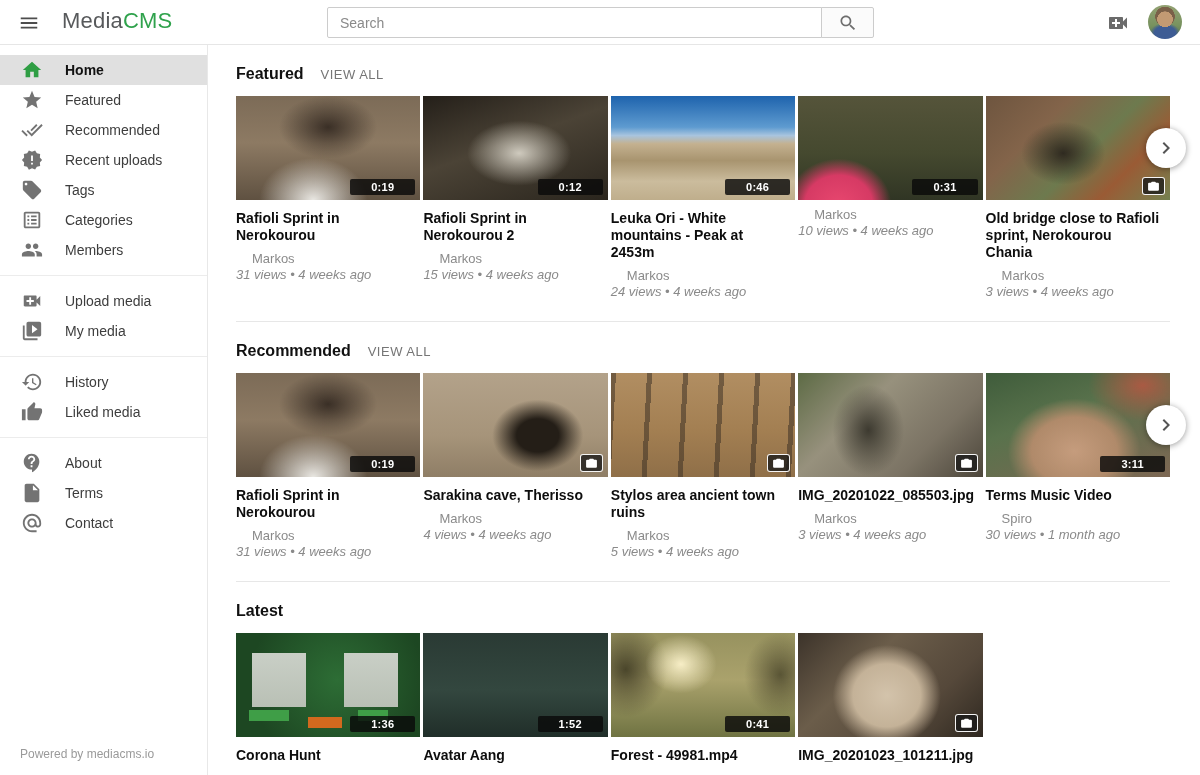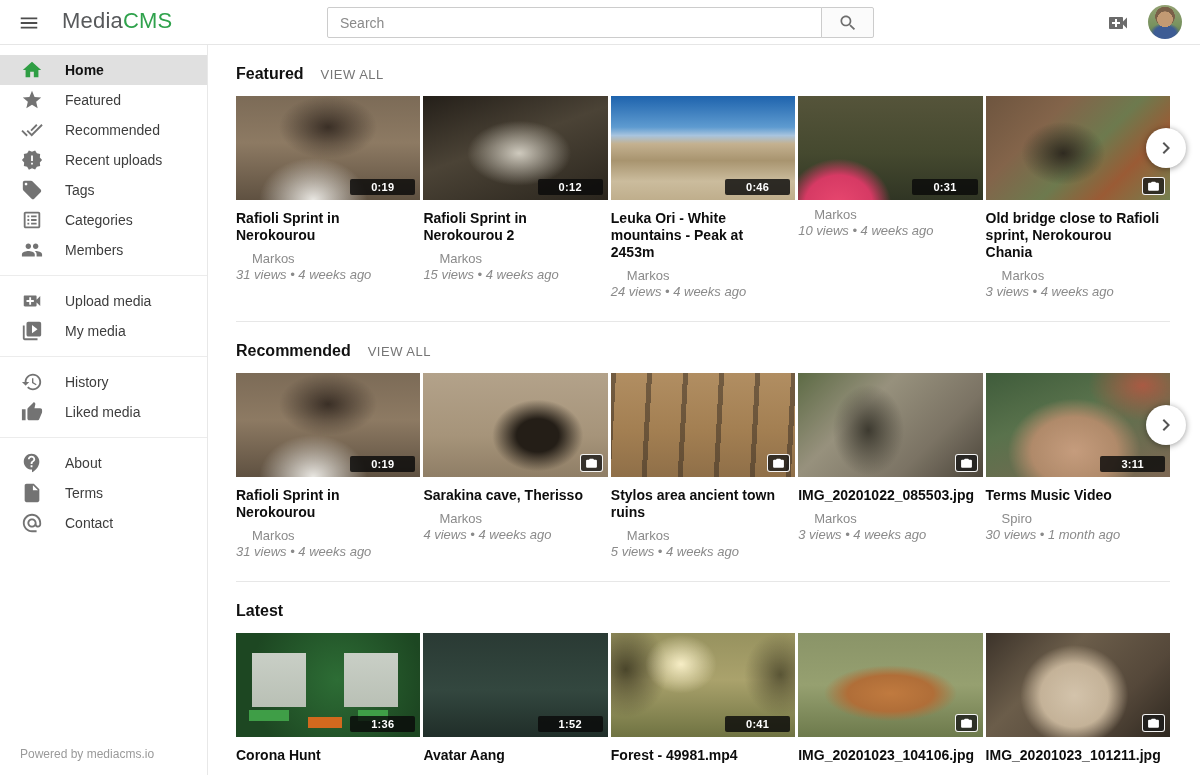--- a/index.html
+++ b/index.html
@@ -395,31 +395,20 @@
 
     </div>
     <div class="card">
       <div class="thumb" style="background-image: radial-gradient(ellipse 55px 45px at 38% 30%, #f7eec6 0%, rgba(247,238,198,0) 65%), radial-gradient(ellipse 70px 80px at 8% 35%, rgba(58,54,32,0.85) 0%, rgba(58,54,32,0) 60%), radial-gradient(ellipse 60px 70px at 92% 40%, rgba(70,66,40,0.8) 0%, rgba(70,66,40,0) 60%), linear-gradient(180deg, #97925f 0%, #aaa26c 45%, #6f7342 100%);">
         <span class="dur">0:41</span>
       </div>
       <div class="card-title">Forest - 49981.mp4</div>
 
     </div>
     <div class="card">
-      <div class="thumb" style="background-image: radial-gradient(ellipse 95px 40px at 50% 58%, #c07a3f 0%, #b06e38 45%, rgba(176,110,56,0) 70%), linear-gradient(180deg, #8a9468 0%, #96a070 50%, #6d7a4c 100%);">
-        <span class="photo-badge">
-            <svg width="13" height="13" viewBox="0 0 24 24" fill="currentColor">
-              <path d="M12 15.2a3.2 3.2 0 1 0 0-6.4 3.2 3.2 0 0 0 0 6.4zM9 3L7.17 5H4a2 2 0 0 0-2 2v11a2 2 0 0 0 2 2h16a2 2 0 0 0 2-2V7a2 2 0 0 0-2-2h-3.17L15 3H9z"></path>
-            </svg>
-          </span>
-      </div>
-      <div class="card-title">IMG_20201023_104106.jpg</div>
-
-    </div>
-    <div class="card">
       <div class="thumb" style="background-image: radial-gradient(ellipse 75px 70px at 48% 60%, #d3c3ab 0%, #c4b298 45%, rgba(196,178,152,0) 72%), linear-gradient(135deg, #3c332a 0%, #6b5d4a 35%, #55483a 70%, #2f2820 100%);">
         <span class="photo-badge">
             <svg width="13" height="13" viewBox="0 0 24 24" fill="currentColor">
               <path d="M12 15.2a3.2 3.2 0 1 0 0-6.4 3.2 3.2 0 0 0 0 6.4zM9 3L7.17 5H4a2 2 0 0 0-2 2v11a2 2 0 0 0 2 2h16a2 2 0 0 0 2-2V7a2 2 0 0 0-2-2h-3.17L15 3H9z"></path>
             </svg>
           </span>
       </div>
       <div class="card-title">IMG_20201023_101211.jpg</div>
 
     </div>

